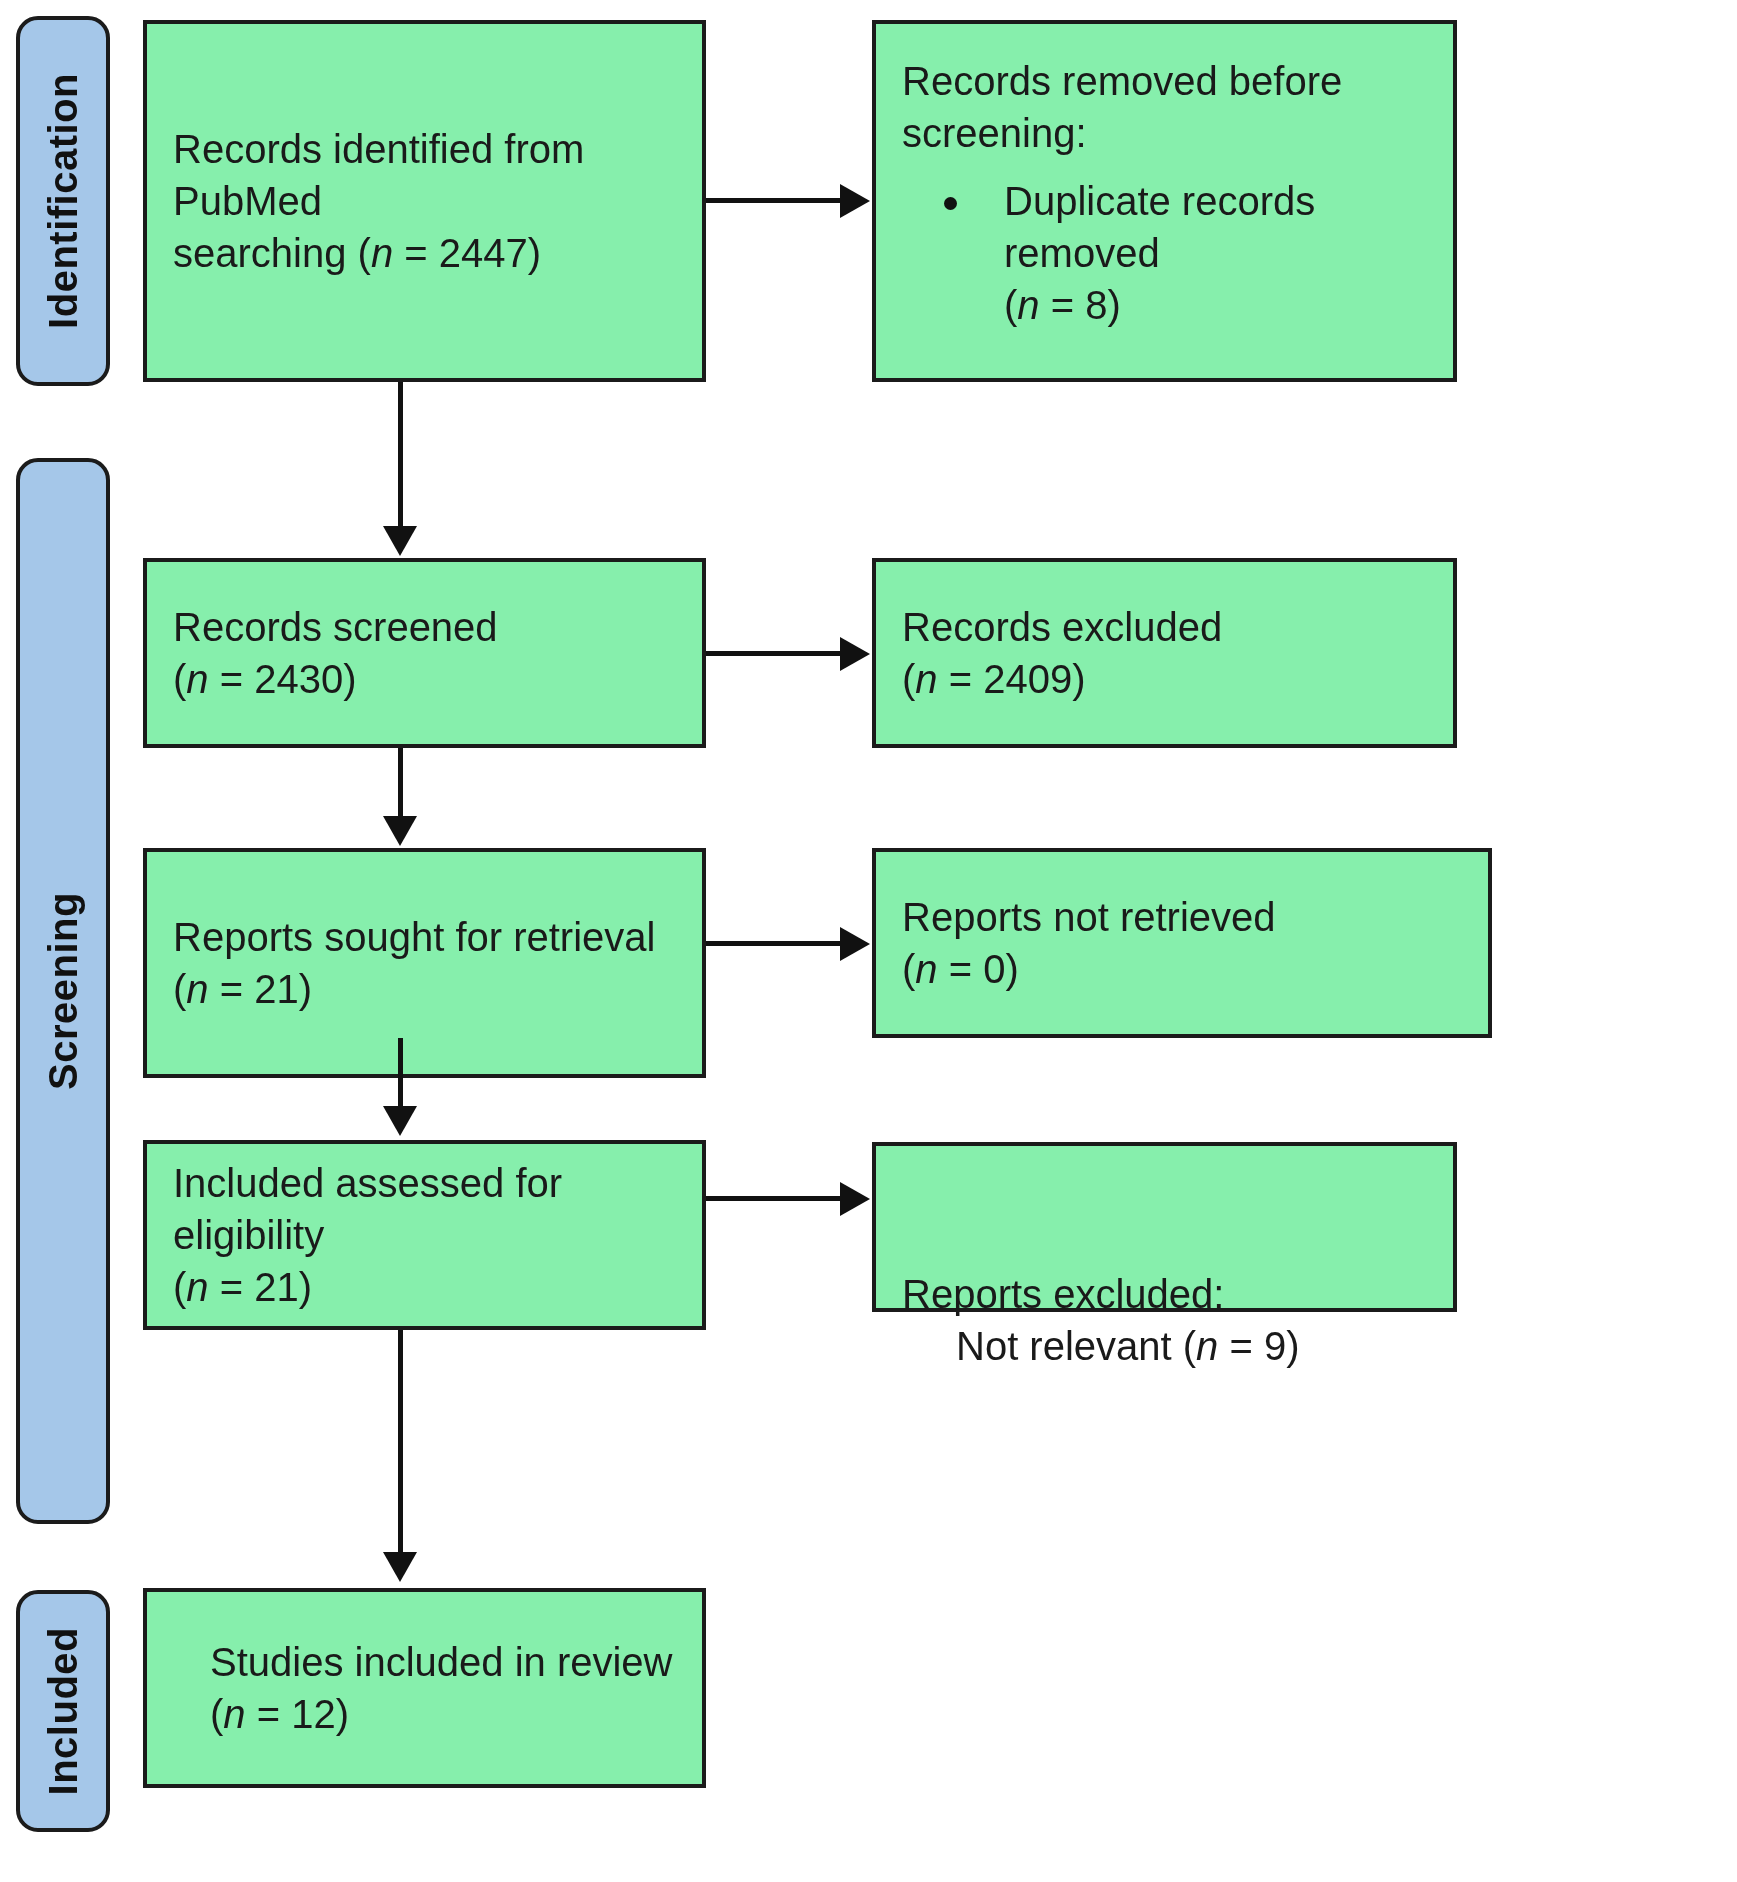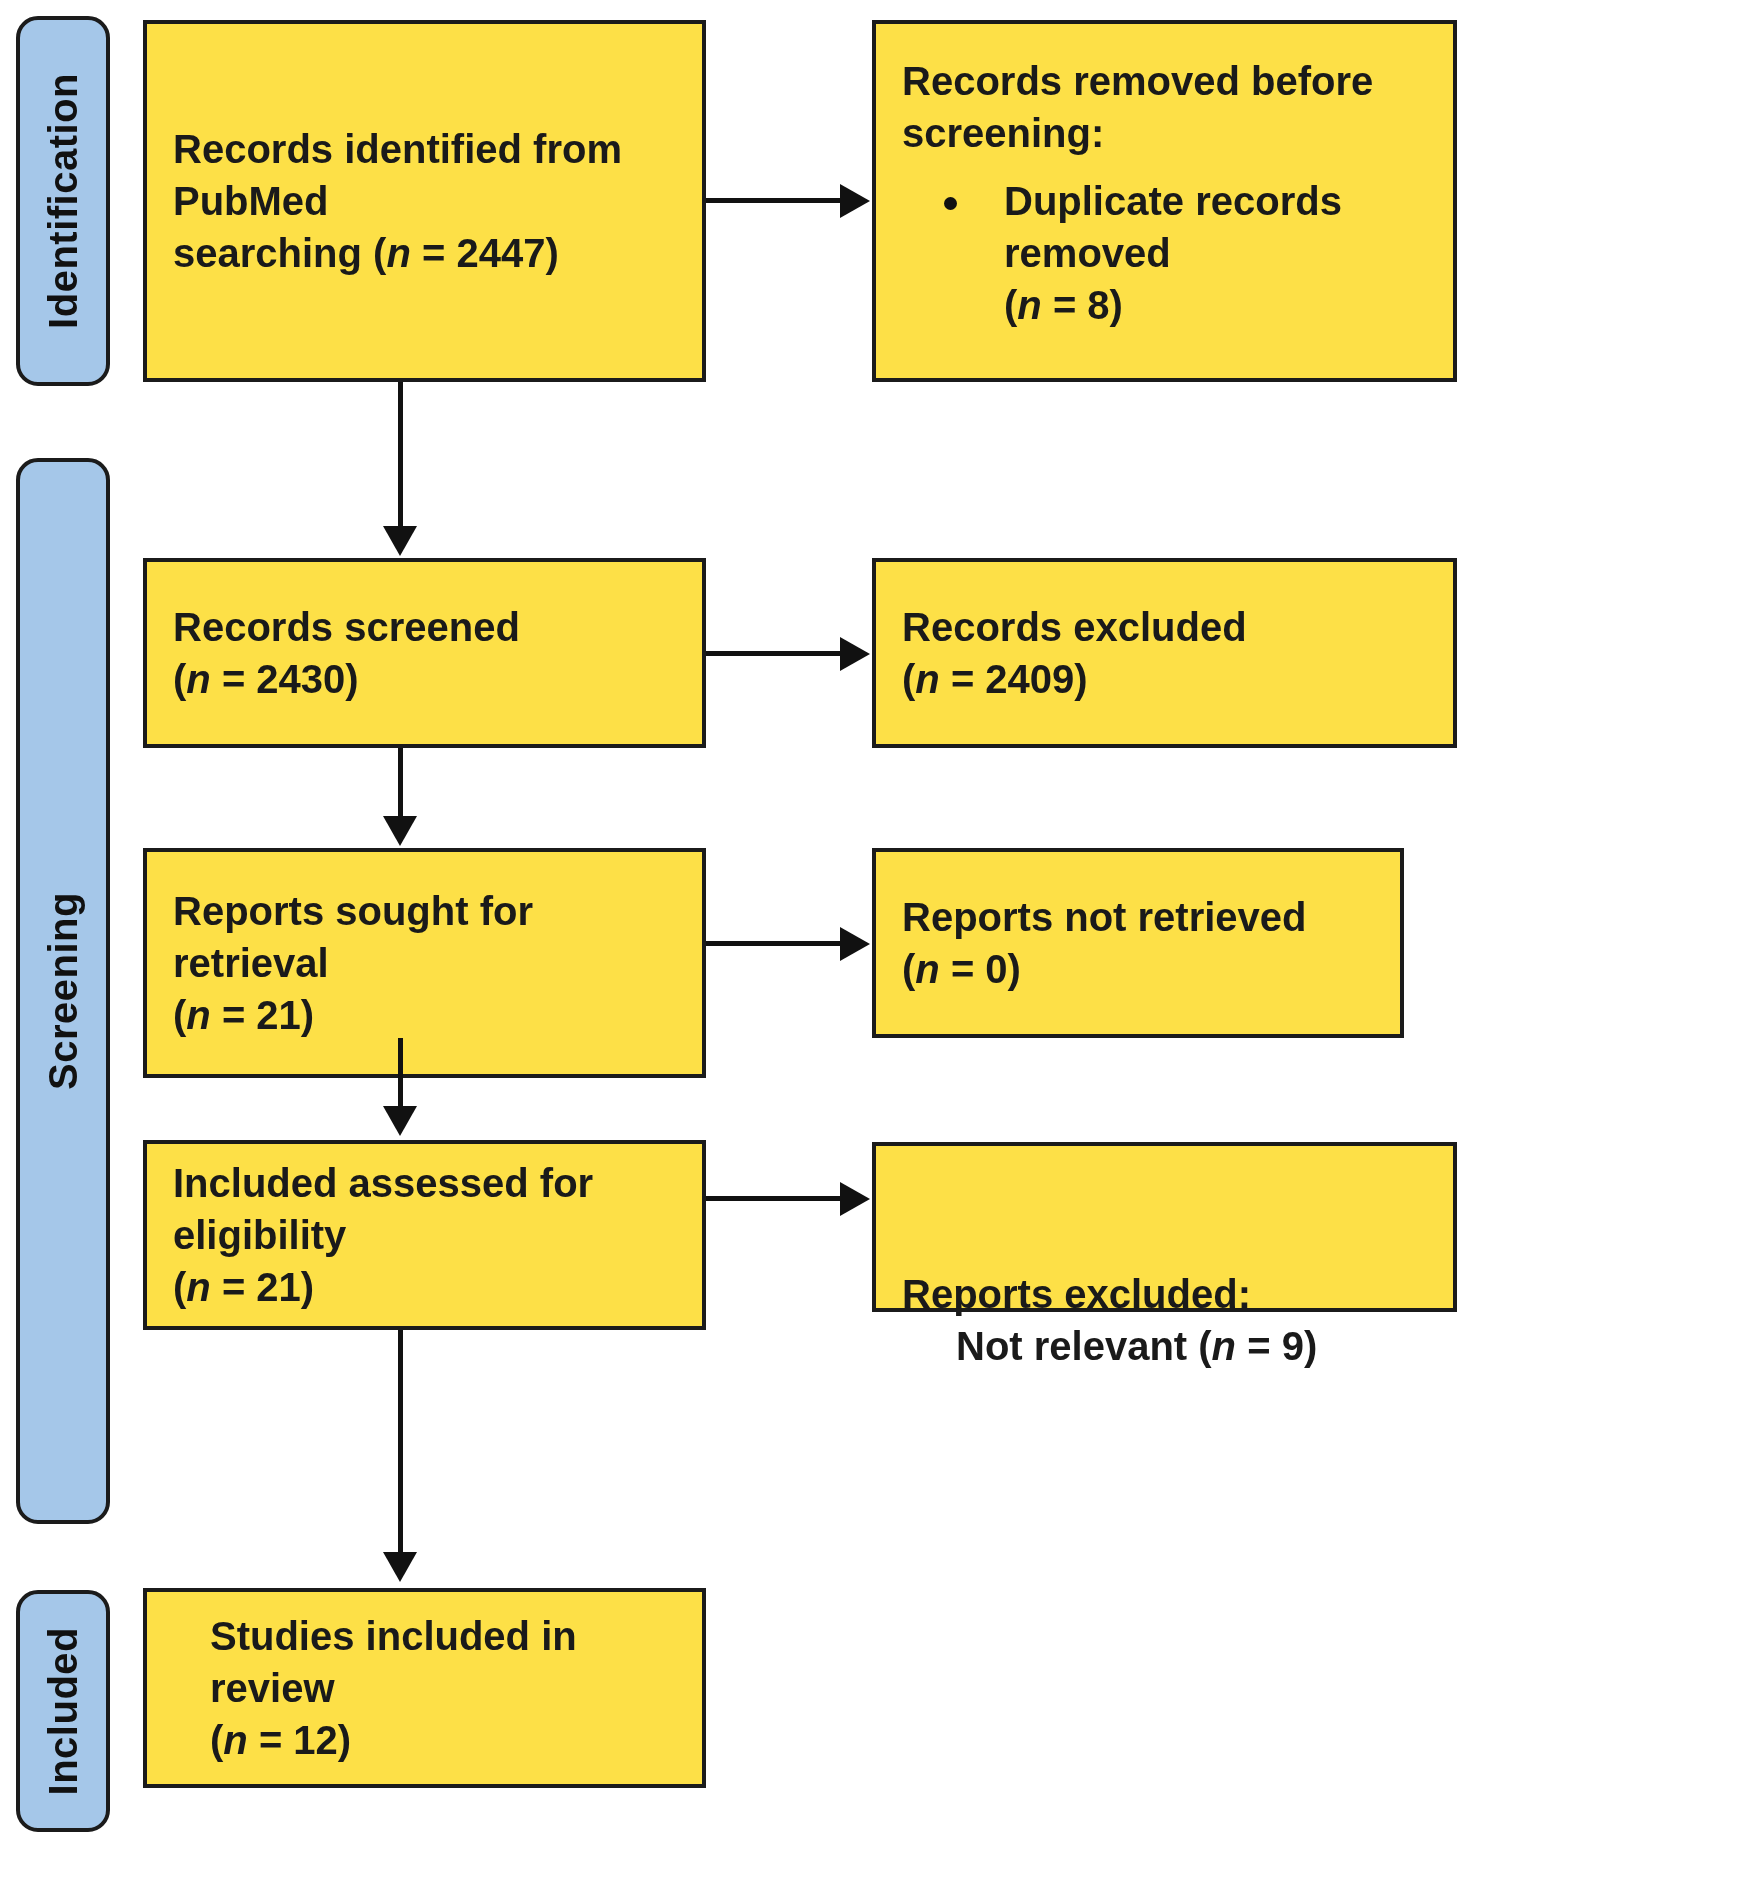--- a/index.html
+++ b/index.html
@@ -39,27 +39,26 @@
     font-weight: bold;
     letter-spacing: 0.5px;
     color: #111111;
     white-space: nowrap;
     line-height: 1;
   }
 
   
   .flow-box {
     position: absolute;
-    background: #fde047;
+    background: #86efac;
     border: 4px solid #1b1b1b;
     box-sizing: border-box;
     display: flex;
     flex-direction: column;
     justify-content: center;
-    font-weight: bold;
   }
   .flow-box-body {
     padding: 0 26px;
     font-size: 40px;
     line-height: 1.30;
     color: #1a1a1a;
   }
   .flow-line { display: block; white-space: pre-wrap; }
   .flow-line em, em.v { font-style: italic; }
 
@@ -194,21 +193,21 @@
     <div class="arrow-down" style="left:383px; top:816px;"></div>
   </div>
 
   <div class="flow-box" style="left:143px; top:848px; width:563px; height:230px;">
     <div class="flow-box-body">
       <span class="flow-line">Reports sought for retrieval</span>
       <span class="flow-line"><span>(</span><em class="v">n</em><span> = 21)</span></span>
     </div>
   </div>
 
-  <div class="flow-box" style="left:872px; top:848px; width:532px; height:190px;">
+  <div class="flow-box" style="left:872px; top:848px; width:620px; height:190px;">
     <div class="flow-box-body">
       <span class="flow-line">Reports not retrieved</span>
       <span class="flow-line"><span>(</span><em class="v">n</em><span> = 0)</span></span>
     </div>
   </div>
 
   <div class="conn">
     <div class="conn-h-line" style="left:706px; top:941px; width:136px;"></div>
     <div class="arrow-right" style="left:840px; top:927px;"></div>
   </div>

